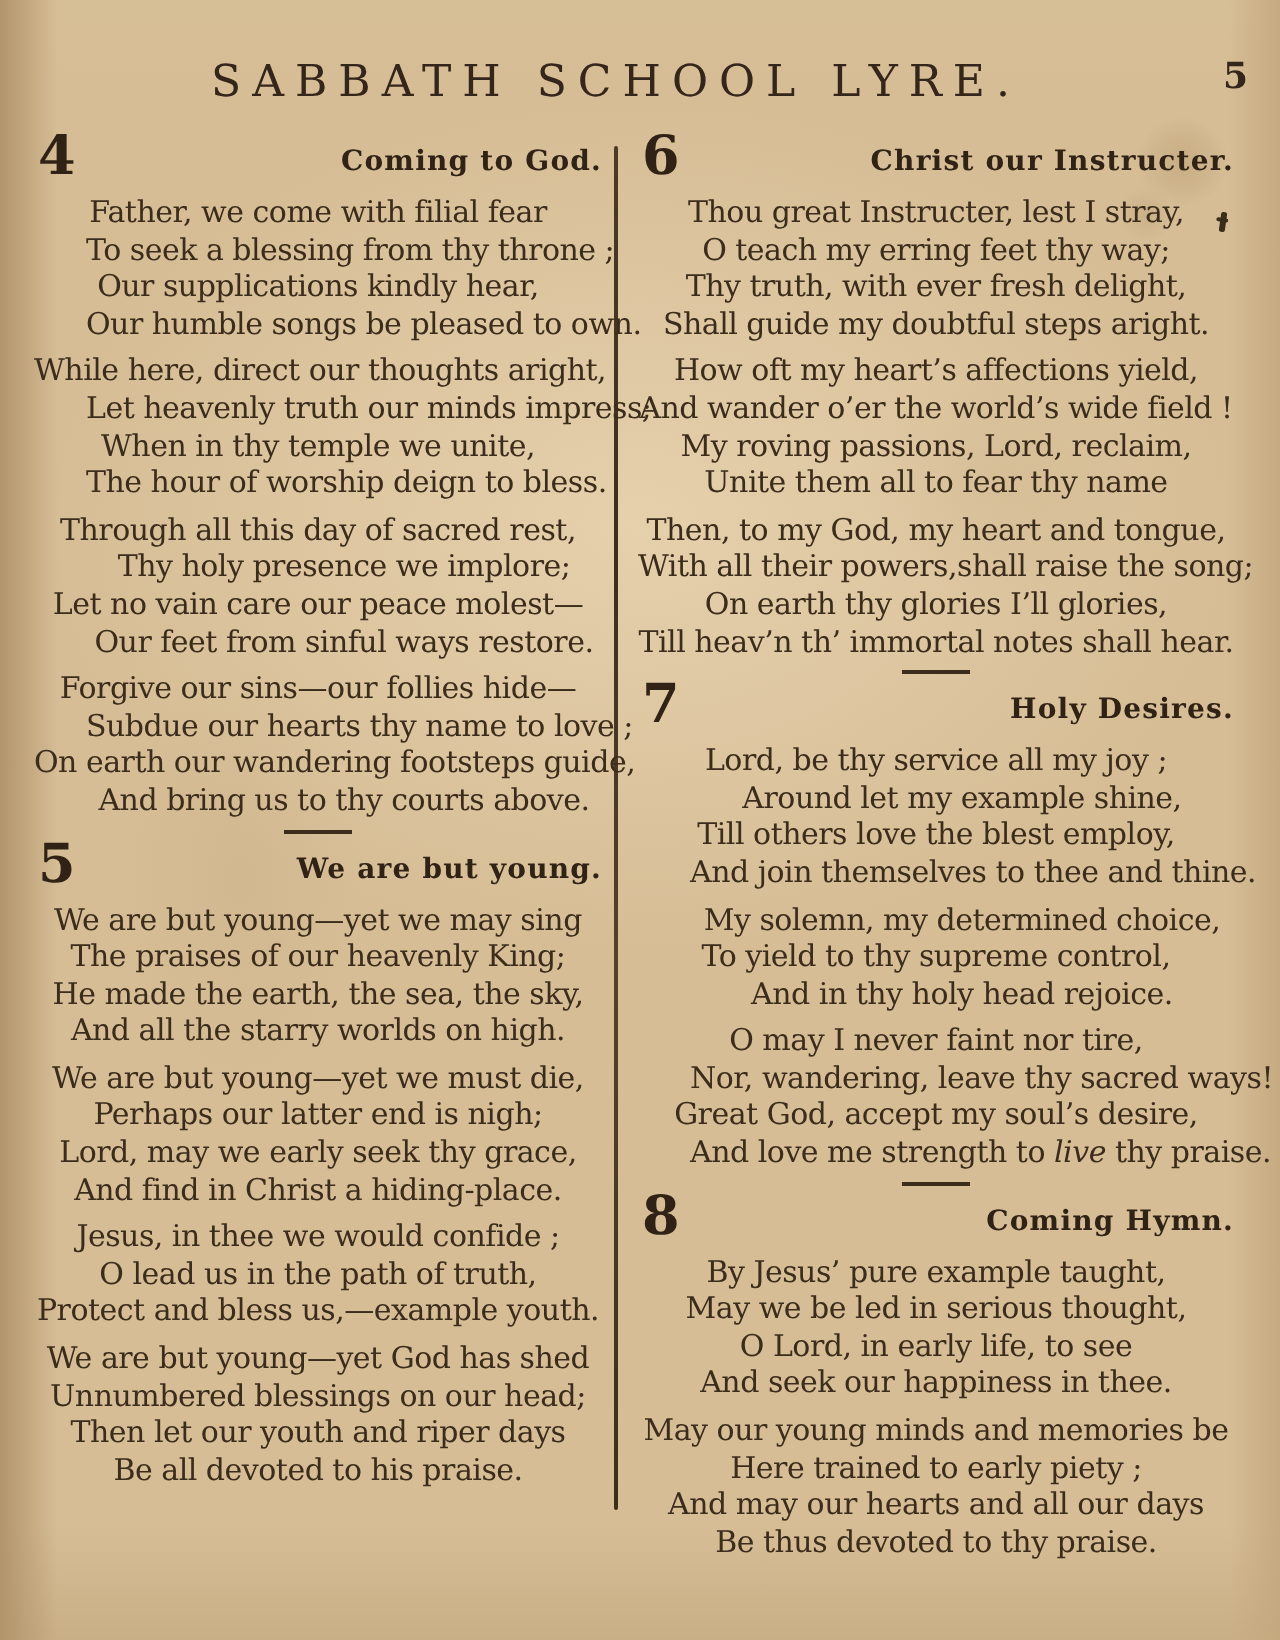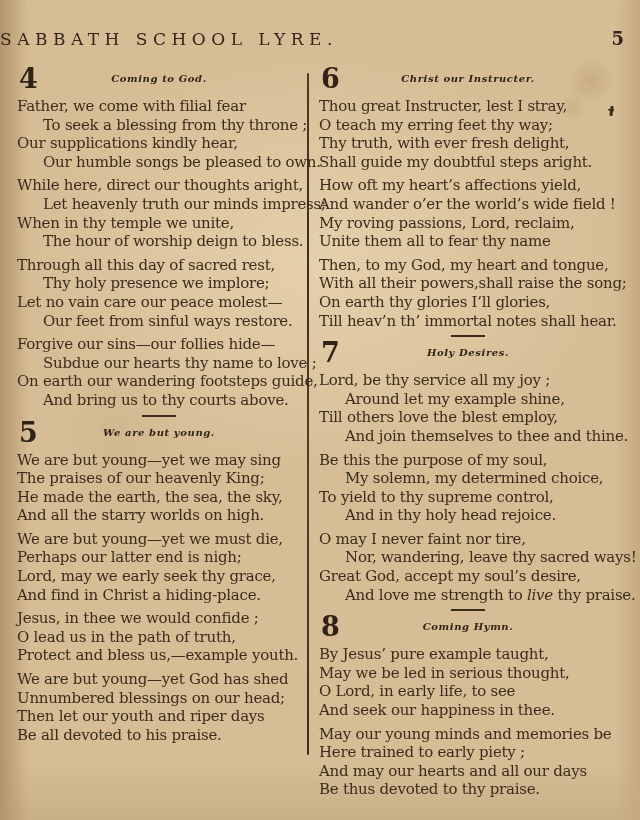--- a/index.html
+++ b/index.html
@@ -22,22 +22,22 @@
   .stain.s1{left:568px;top:58px;width:46px;height:46px;
     background:radial-gradient(circle, rgba(164,132,84,.28) 0%, rgba(164,132,84,.12) 45%, rgba(164,132,84,0) 70%);}
   .stain.s2{left:560px;top:92px;width:26px;height:30px;
     background:radial-gradient(circle, rgba(164,132,84,.22) 0%, rgba(164,132,84,0) 70%);}
   .stain.s3{left:60px;top:330px;width:120px;height:220px;
     background:radial-gradient(ellipse, rgba(170,140,95,.10) 0%, rgba(170,140,95,0) 70%);}
   .stain.s4{left:430px;top:180px;width:140px;height:120px;
     background:radial-gradient(ellipse, rgba(175,146,100,.12) 0%, rgba(175,146,100,0) 70%);}
 
   .header-title{
-    position:absolute;top:29px;left:0;width:616px;
-    font-size:17px;letter-spacing:5.5px;color:#34261a;white-space:nowrap;
+    position:absolute;top:29px;left:0;width:616px;text-align:center;
+    font-size:22px;letter-spacing:5.5px;color:#34261a;white-space:nowrap;
   }
   .page-number{
     position:absolute;top:28px;right:16px;
     font-size:18px;font-weight:bold;color:#34261a;
   }
   .col-divider{
     position:absolute;left:307px;top:73px;width:2px;height:682px;
     background:linear-gradient(180deg,#4c3a26 0%,#3d2e1c 30%,#54412c 60%,#3d2e1c 100%);
     border-radius:1px;
   }
@@ -53,24 +53,24 @@
   .column{position:absolute;top:70px;}
   .column.left{left:17px;width:284px;}
   .column.right{left:319px;width:298px;}
 
   .hymn-head{position:relative;height:24px;margin-bottom:3px;}
   .hymn-number{
     position:absolute;left:2px;top:-5px;
     font-size:27px;font-weight:bold;color:#302316;line-height:28px;
   }
   .hymn-title{
-    text-align:center;font-weight:bold;font-size:10px;
-    letter-spacing:.6px;padding-top:3px;color:#302316;white-space:nowrap;font-style:italic;
-  }
-  .verse{margin:0 0 5px 0;}
+    text-align:right;font-weight:bold;font-size:14px;
+    letter-spacing:.6px;padding-top:3px;color:#302316;white-space:nowrap;
+  }
+  .verse{margin:0 0 5px 0;text-align:center;}
   .line{
     font-size:15px;line-height:18.6px;white-space:nowrap;
     letter-spacing:-0.25px;
   }
   .line.indent{padding-left:26px;}
   .hymn-divider{
     width:34px;height:2px;background:#3b2c1b;margin:5px auto 7px auto;
   }
 </style>
 </head>
@@ -181,21 +181,20 @@
           <span class="hymn-number">7</span>
           <div class="hymn-title">Holy Desires.</div>
         </div>
         <div class="verse">
           <div class="line"><span>Lord, be thy service all my joy ;</span></div>
           <div class="line indent"><span>Around let my example shine,</span></div>
           <div class="line"><span>Till others love the blest employ,</span></div>
           <div class="line indent"><span>And join themselves to thee and thine.</span></div>
         </div>
         <div class="verse">
-          <div class="line"><span>Be this the purpose of my soul,</span></div>
           <div class="line indent"><span>My solemn, my determined choice,</span></div>
           <div class="line"><span>To yield to thy supreme control,</span></div>
           <div class="line indent"><span>And in thy holy head rejoice.</span></div>
         </div>
         <div class="verse">
           <div class="line"><span>O may I never faint nor tire,</span></div>
           <div class="line indent"><span>Nor, wandering, leave thy sacred ways!</span></div>
           <div class="line"><span>Great God, accept my soul’s desire,</span></div>
           <div class="line indent"><span>And love me strength to </span><i>live</i><span> thy praise.</span></div>
         </div>

